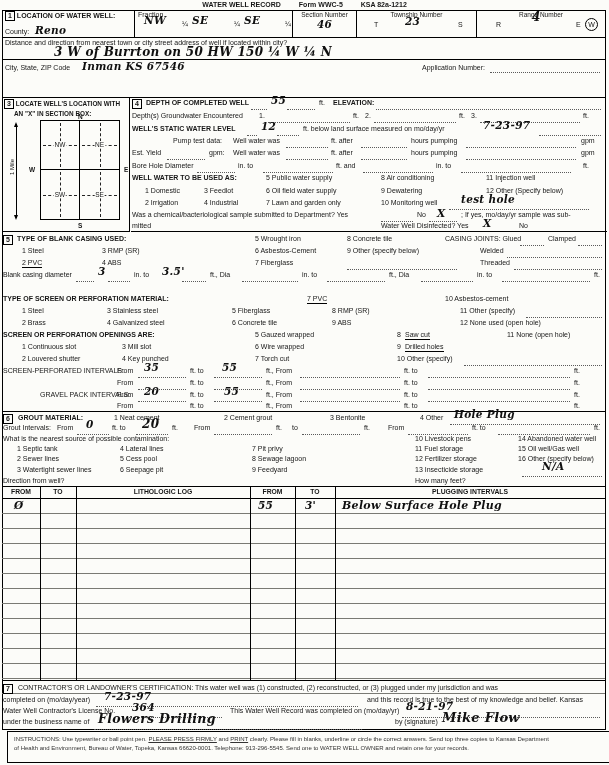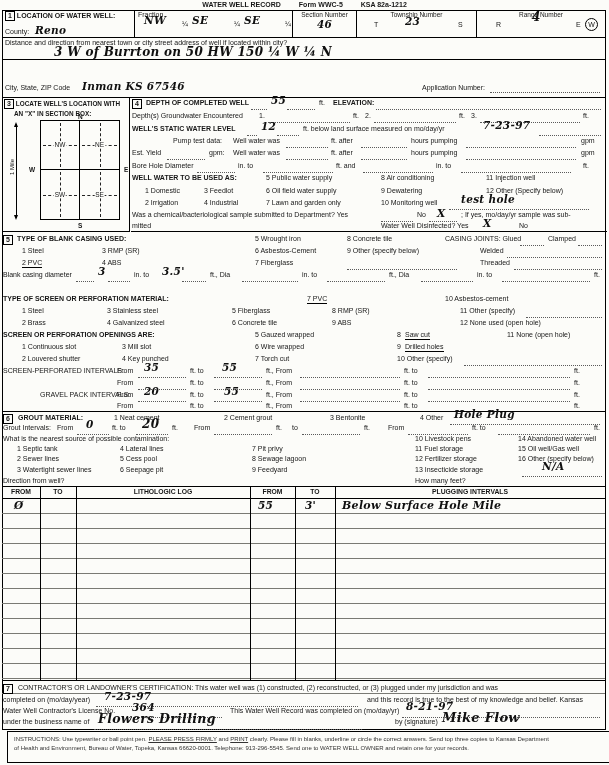--- a/index.html
+++ b/index.html
@@ -81,21 +81,21 @@
       </div>
     </div>
   </div>
 
   <div class="abs" style="left:2px;top:38px;width:603px;height:22px;border-bottom:1.2px solid #000;box-sizing:border-box;">
     <div style="padding:1px 3px;">Distance and direction from nearest town or city street address of well if located within city?</div>
     <span class="hw abs" style="left:52px;top:7px;font-size:12px;">3 W of Burrton on 50 HW 150   ¼ W   ¼ N</span>
   </div>
 
   <div class="abs" style="left:2px;top:60px;width:603px;height:38px;border-bottom:1.2px solid #000;box-sizing:border-box;">
-    <div style="position:relative;height:13px;margin-top:20px;">
+    <div style="position:relative;height:13px;">
       <span class="abs" style="left:3px;top:4px;">City, State, ZIP Code</span>
       <span class="hw abs" style="left:80px;top:0;">Inman KS 67546</span>
       <span class="abs" style="left:420px;top:4px;">Application Number:</span>
       <span class="dots" style="left:488px;width:110px;top:4px;"></span>
     </div>
   </div>
 
   <div class="abs" style="left:2px;top:98px;width:128px;height:134px;border-right:1.4px solid #000;border-bottom:1.2px solid #000;box-sizing:border-box;">
     <div style="padding:1px 2px;"><span class="secnum">3</span>
       <span class="b" style="font-size:6.4px;">LOCATE WELL'S LOCATION WITH</span></div>
@@ -444,21 +444,21 @@
       <span class="thead-cell" style="left:38px;width:36px;">TO</span>
       <span class="thead-cell" style="left:74px;width:174px;">LITHOLOGIC LOG</span>
       <span class="thead-cell" style="left:248px;width:45px;">FROM</span>
       <span class="thead-cell" style="left:293px;width:40px;">TO</span>
       <span class="thead-cell" style="left:333px;width:270px;">PLUGGING INTERVALS</span>
     </div>
     <div class="trow" style="position:relative;">
       <span class="hw abs" style="left:12px;top:0;">Ø</span>
       <span class="hw abs" style="left:256px;top:0;">55</span>
       <span class="hw abs" style="left:303px;top:0;">3'</span>
-      <span class="hw abs" style="left:340px;top:0;font-size:11px;">Below Surface Hole Mile</span>
+      <span class="hw abs" style="left:340px;top:0;font-size:11px;">Below Surface Hole Plug</span>
     </div>
     <div>
         <div class="trow"></div>
         <div class="trow"></div>
         <div class="trow"></div>
         <div class="trow"></div>
         <div class="trow"></div>
         <div class="trow"></div>
         <div class="trow"></div>
         <div class="trow"></div>

